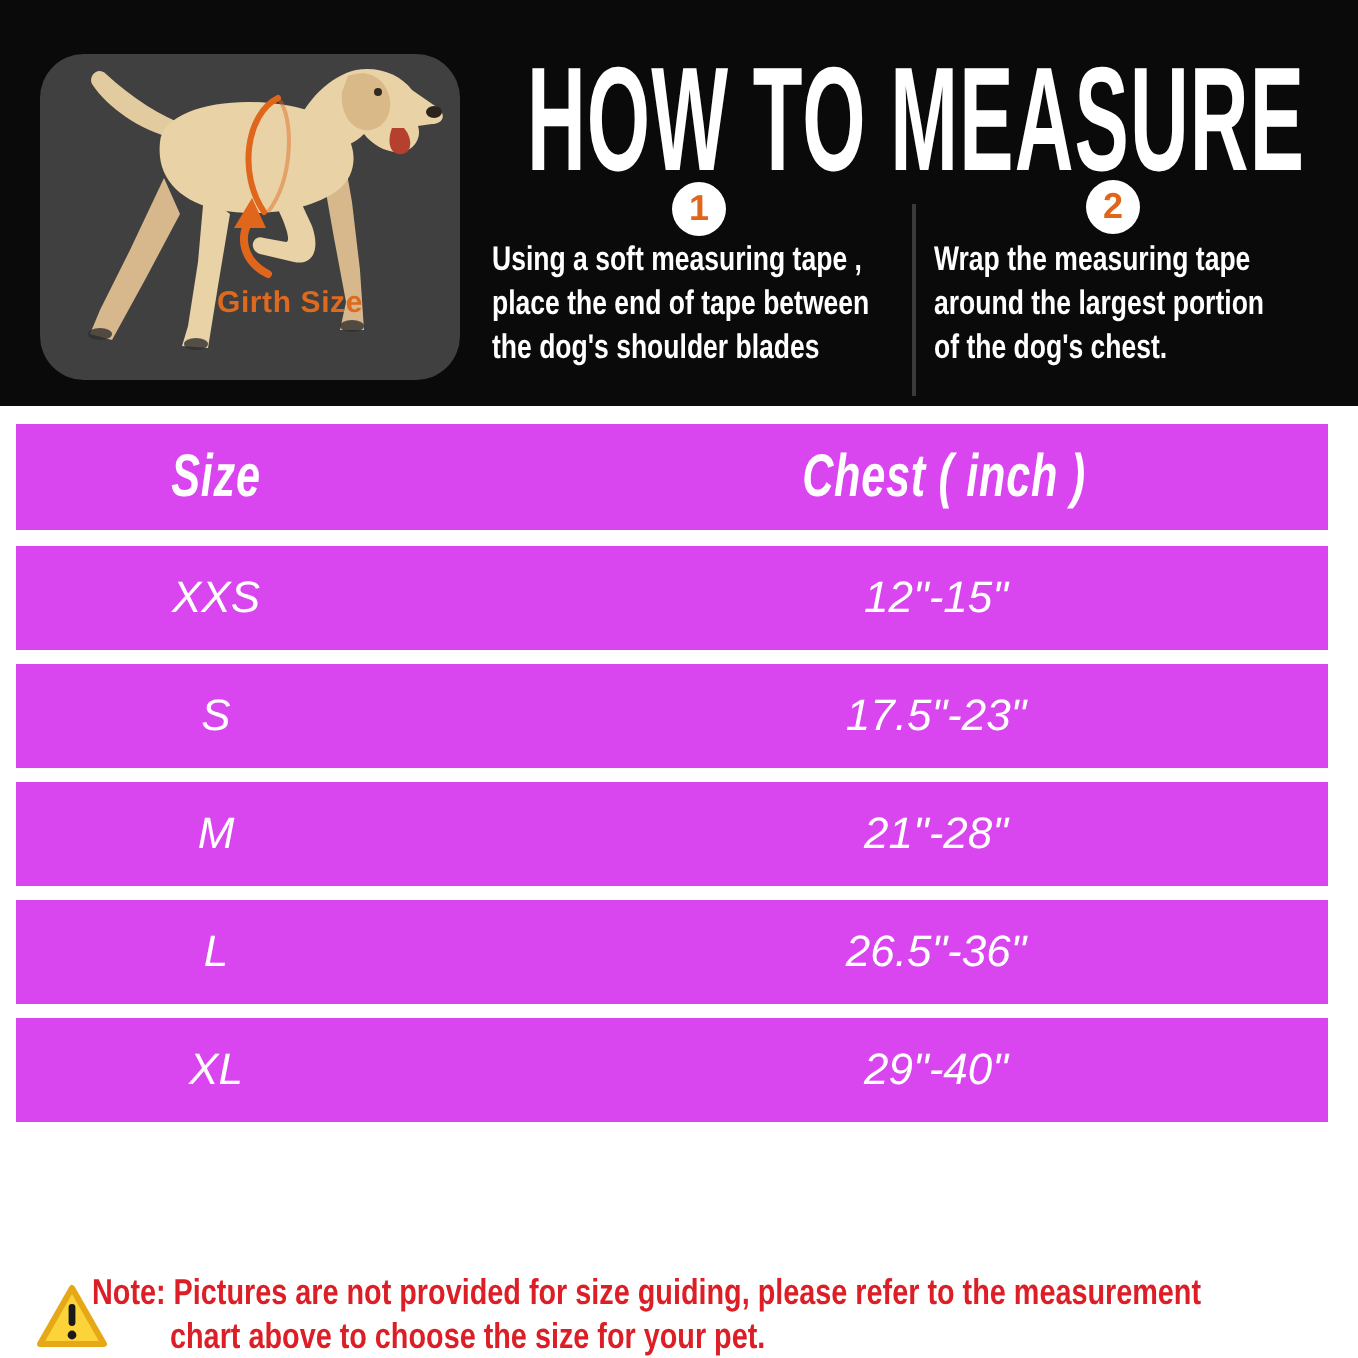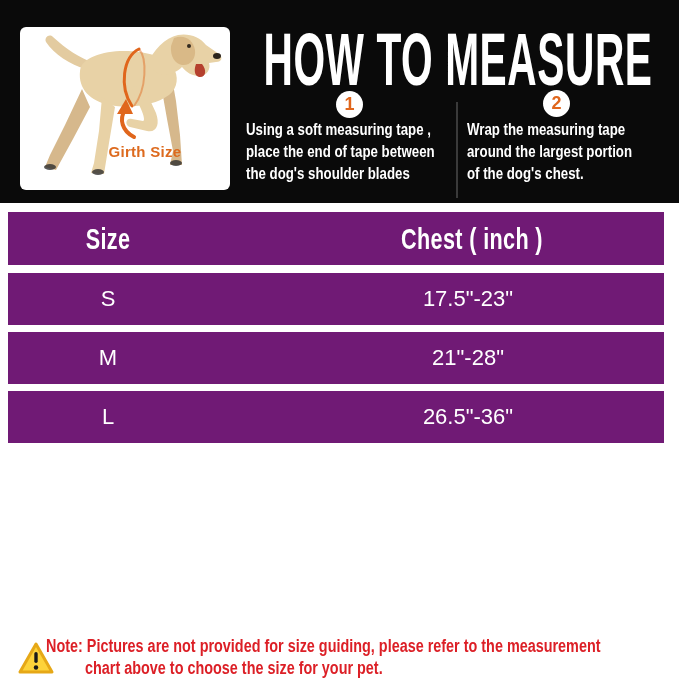--- a/index.html
+++ b/index.html
@@ -1,21 +1,21 @@
 <!DOCTYPE html>
 <html><head>
 <meta charset="utf-8">
 <style>
   * { margin:0; padding:0; box-sizing:border-box; }
   html,body { width:679px; height:679px; background:#fff; font-family:"Liberation Sans",sans-serif; }
   #stage { position:relative; width:679px; height:679px; overflow:hidden; background:#fff; }
 
   
   .hero { position:absolute; left:0; top:0; width:679px; height:203px; background:#0a0a0a; }
-  .dog-card { position:absolute; left:20px; top:27px; width:210px; height:163px; background:#ffffff; border-radius:6px; overflow:hidden; }
+  .dog-card { position:absolute; left:20px; top:27px; width:210px; height:163px; background:#404040; border-radius:22px; overflow:hidden; }
   .dog-card svg { position:absolute; left:0; top:0; }
   .girth-caption { position:absolute; left:70px; top:116px; width:110px; text-align:center;
       font-size:15px; font-weight:bold; color:#dd6a1e; letter-spacing:.3px; }
 
   .hero-title { position:absolute; left:458px; top:17px; white-space:nowrap;
       font-size:74px; font-weight:bold; color:#ffffff; letter-spacing:1px;
       transform:translateX(-50%) scaleX(0.55); transform-origin:center; }
 
   .step-badge { position:absolute; width:27px; height:27px; border-radius:50%;
       background:#fff; color:#e0661c; font-size:18px; font-weight:bold;
@@ -24,21 +24,21 @@
   .badge-2 { left:543px; top:90px; }
 
   .step-text { position:absolute; top:119px; color:#fff; font-size:17px; font-weight:bold;
       line-height:22px; white-space:pre-line; transform:scaleX(0.78); transform-origin:left top; }
   .step-1-text { left:246px; }
   .step-2-text { left:467px; }
   .col-divider { position:absolute; left:456px; top:102px; width:2px; height:96px; background:#3a3a3a; }
 
   
   .size-table { position:absolute; left:8px; top:212px; width:656px; }
-  .t-row { position:relative; height:52px; background:#701a75; margin-bottom:7px; }
+  .t-row { position:relative; height:52px; background:#d946ef; margin-bottom:7px;font-style:italic; }
   .t-row.header { height:53px; margin-bottom:8px; }
   .cell { position:absolute; top:50%; white-space:nowrap; color:#fff; }
   .cell-size  { left:100px; transform:translate(-50%,-50%); font-size:22px; }
   .cell-chest { left:460px; transform:translate(-50%,-50%); font-size:22px; }
   .header .cell-size  { font-size:30px; font-weight:bold; transform:translate(-50%,-50%) scaleX(0.72); letter-spacing:.5px; }
   .header .cell-chest { left:464px; font-size:30px; font-weight:bold; transform:translate(-50%,-50%) scaleX(0.72); letter-spacing:.5px; }
 
   
   .note-line { position:absolute; white-space:nowrap; color:#dc1f26; font-size:18px; font-weight:bold;
       transform:scaleX(0.80); transform-origin:left top; }
@@ -104,30 +104,38 @@
 around the largest portion
 of the dog's chest.</div>
   </div>
 
   <div class="size-table">
     <div class="t-row header">
       <span class="cell cell-size">Size</span>
       <span class="cell cell-chest">Chest ( inch )</span>
     </div>
     <div class="t-row">
+      <span class="cell cell-size">XXS</span>
+      <span class="cell cell-chest">12"-15"</span>
+    </div>
+    <div class="t-row">
       <span class="cell cell-size">S</span>
       <span class="cell cell-chest">17.5"-23"</span>
     </div>
     <div class="t-row">
       <span class="cell cell-size">M</span>
       <span class="cell cell-chest">21"-28"</span>
     </div>
     <div class="t-row">
       <span class="cell cell-size">L</span>
       <span class="cell cell-chest">26.5"-36"</span>
+    </div>
+    <div class="t-row">
+      <span class="cell cell-size">XL</span>
+      <span class="cell cell-chest">29"-40"</span>
     </div>
   </div>
 
   <svg class="warning-icon" width="38" height="35" viewBox="0 0 38 35">
     <path d="M19,3 L35,31 L3,31 Z" fill="#fdd33a" stroke="#e6a817" stroke-width="3" stroke-linejoin="round"></path>
     <rect x="17.3" y="11" width="3.4" height="11" rx="1.7" fill="#1a1a1a"></rect>
     <circle cx="19" cy="26.5" r="2.2" fill="#1a1a1a"></circle>
   </svg>
   <div class="note-line note-line1">Note: Pictures are not provided for size guiding, please refer to the measurement</div>
   <div class="note-line note-line2">chart above to choose the size for your pet.</div>

